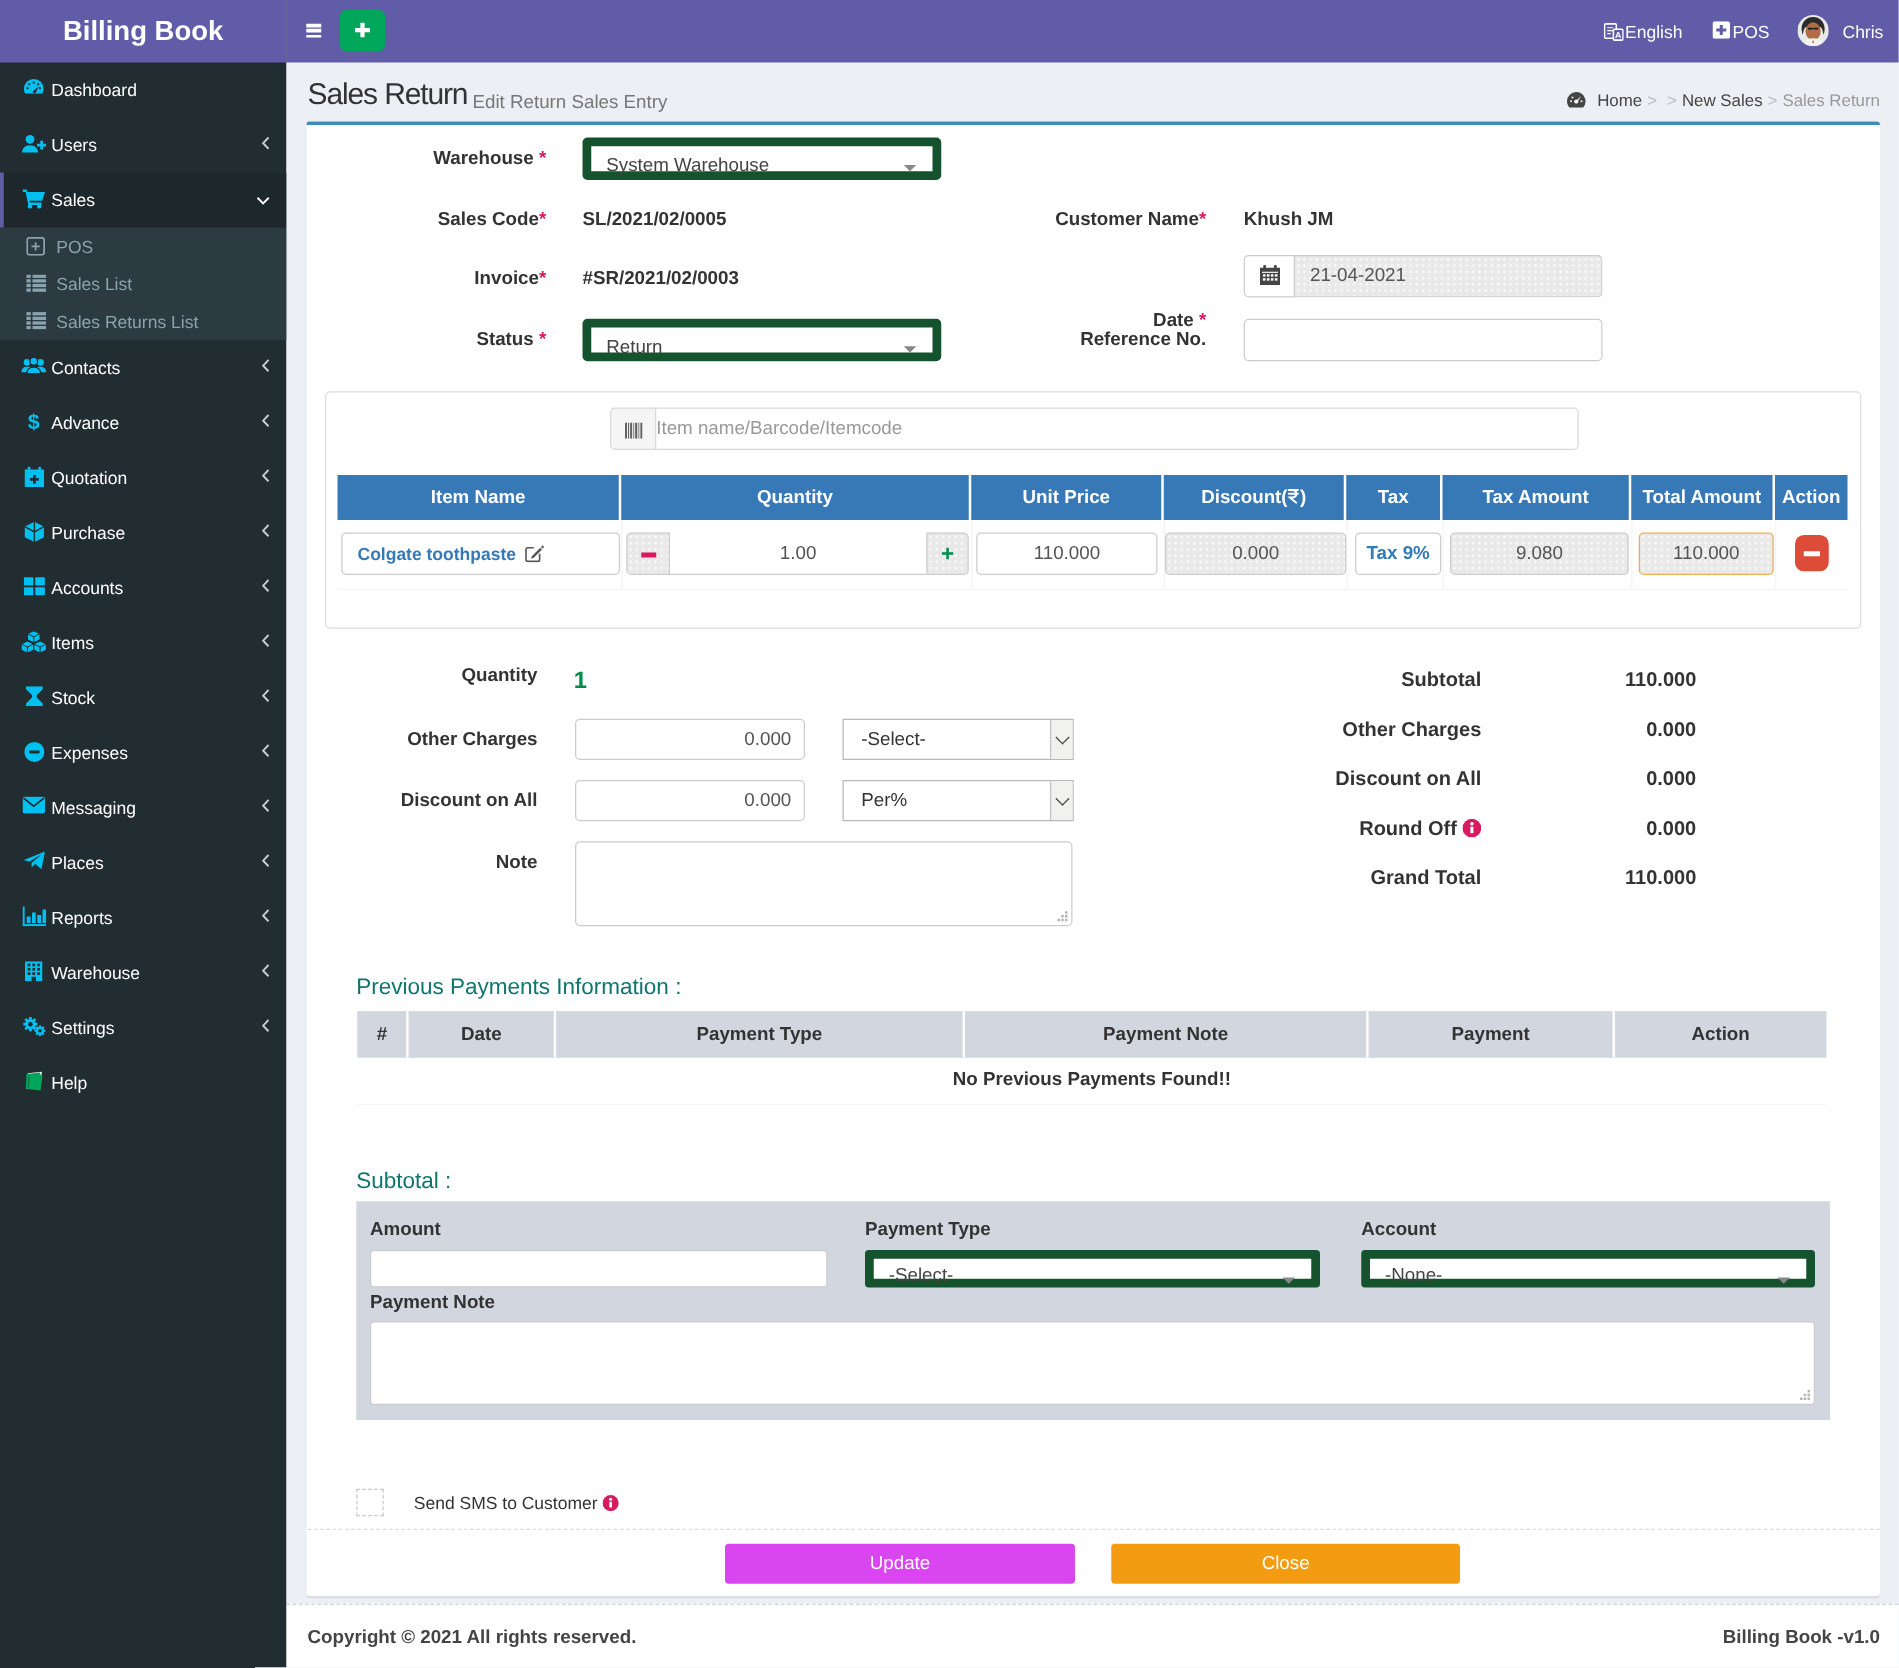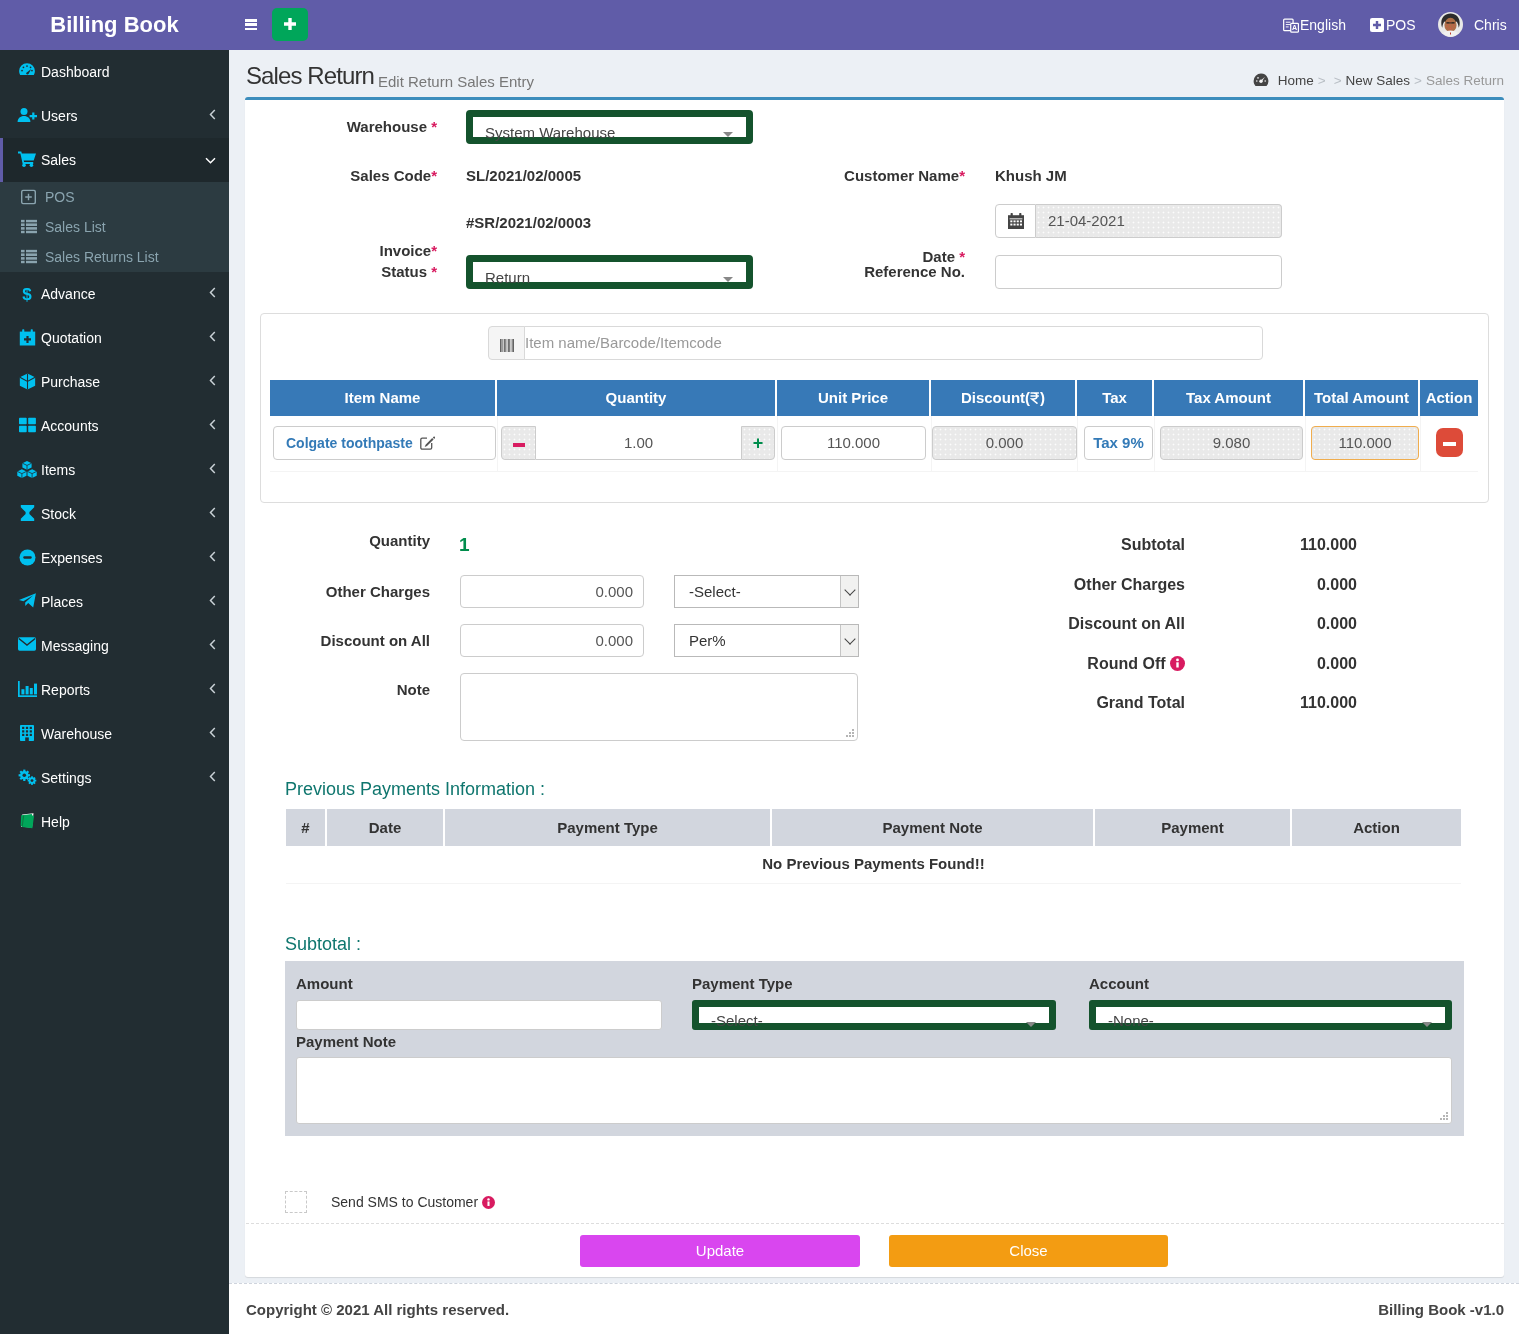--- a/index.html
+++ b/index.html
@@ -157,20 +157,36 @@
               <rect x="5" y="11.3" width="11" height="2.6"></rect>
             </g>
           </svg>
         </span>
         <span class="txt">Sales Returns List</span>
       </li>
   </ul>
   <ul class="menu" id="menu2">
     <li class="item">
         <span class="ic">
+          <svg width="20" height="16" viewBox="0 0 20 16">
+            <circle cx="4.6" cy="4.8" r="2.7" fill="#00c0ef"></circle>
+            <circle cx="15.4" cy="4.8" r="2.7" fill="#00c0ef"></circle>
+            <path fill="#00c0ef" d="M0 12.8C0 10 2 8.4 4.8 8.4s4.8 1.6 4.8 4.4z"></path>
+            <path fill="#00c0ef" d="M10.4 12.8c0-2.8 2-4.4 4.8-4.4s4.8 1.6 4.8 4.4z"></path>
+            <circle cx="10" cy="4" r="3.1" fill="#00c0ef" stroke="#222d32" stroke-width="1.1"></circle>
+            <path fill="#00c0ef" stroke="#222d32" stroke-width="1.1" d="M4.5 13.9c0-3.3 2.4-5.2 5.5-5.2s5.5 1.9 5.5 5.2z"></path>
+          </svg>
+        </span>
+        <span class="txt">Contacts</span>
+        <span class="chev"><svg width="7" height="11" viewBox="0 0 7 11">
+            <path d="M5.8 1 1.5 5.5 5.8 10" stroke="#c8d0d5" stroke-width="1.5" fill="none"></path>
+          </svg></span>
+      </li>
+    <li class="item">
+        <span class="ic">
           <svg width="12" height="18" viewBox="0 0 12 18">
             <text x="6" y="14.5" font-size="17" font-weight="bold" fill="#00c0ef" text-anchor="middle" font-family="Liberation Sans">$</text>
           </svg>
         </span>
         <span class="txt">Advance</span>
         <span class="chev"><svg width="7" height="11" viewBox="0 0 7 11">
             <path d="M5.8 1 1.5 5.5 5.8 10" stroke="#c8d0d5" stroke-width="1.5" fill="none"></path>
           </svg></span>
       </li>
     <li class="item">
@@ -253,37 +269,37 @@
             <rect x="4.2" y="7.3" width="8.6" height="2.4" rx="1.1" fill="#222d32"></rect>
           </svg>
         </span>
         <span class="txt">Expenses</span>
         <span class="chev"><svg width="7" height="11" viewBox="0 0 7 11">
             <path d="M5.8 1 1.5 5.5 5.8 10" stroke="#c8d0d5" stroke-width="1.5" fill="none"></path>
           </svg></span>
       </li>
     <li class="item">
         <span class="ic">
-          <svg width="17" height="16" viewBox="0 0 17 16">
-            <path fill="#00c0ef" d="M0 6.9 16.9.2l-2.7 14.2-5-4.4L6.3 13l-.1-3.6 8.1-7.1-9.9 6z"></path>
-          </svg>
-        </span>
-        <span class="txt">Places</span>
-        <span class="chev"><svg width="7" height="11" viewBox="0 0 7 11">
-            <path d="M5.8 1 1.5 5.5 5.8 10" stroke="#c8d0d5" stroke-width="1.5" fill="none"></path>
-          </svg></span>
-      </li>
-    <li class="item">
-        <span class="ic">
           <svg width="18" height="14" viewBox="0 0 18 14">
             <rect width="18" height="13.4" y="0.3" rx="1.6" fill="#00c0ef"></rect>
             <path d="M.8 1.5 9 8l8.2-6.5" stroke="#222d32" stroke-width="1.4" fill="none"></path>
           </svg>
         </span>
         <span class="txt">Messaging</span>
+        <span class="chev"><svg width="7" height="11" viewBox="0 0 7 11">
+            <path d="M5.8 1 1.5 5.5 5.8 10" stroke="#c8d0d5" stroke-width="1.5" fill="none"></path>
+          </svg></span>
+      </li>
+    <li class="item">
+        <span class="ic">
+          <svg width="17" height="16" viewBox="0 0 17 16">
+            <path fill="#00c0ef" d="M0 6.9 16.9.2l-2.7 14.2-5-4.4L6.3 13l-.1-3.6 8.1-7.1-9.9 6z"></path>
+          </svg>
+        </span>
+        <span class="txt">Places</span>
         <span class="chev"><svg width="7" height="11" viewBox="0 0 7 11">
             <path d="M5.8 1 1.5 5.5 5.8 10" stroke="#c8d0d5" stroke-width="1.5" fill="none"></path>
           </svg></span>
       </li>
     <li class="item">
         <span class="ic">
           <svg width="19" height="16" viewBox="0 0 19 16">
             <g fill="#00c0ef">
               <rect x="0" y="0" width="1.7" height="16"></rect>
               <rect x="0" y="14.3" width="19" height="1.7"></rect>
@@ -420,21 +436,21 @@
     </svg><span style="margin-left:9px;">Home</span><span class="sep">&gt;</span><span class="sep">&gt;</span><span>New Sales</span><span class="sep">&gt;</span><span class="last">Sales Return</span></div>
 
 <div id="box"></div>
 
 <div class="lbl" style="left:246px; top:118px; width:191px;">Warehouse <span class="star">*</span></div>
 <div class="sel2" style="left:466px; top:110px; width:287px;">System Warehouse</div>
 <div class="lbl" style="left:246px; top:167px; width:191px;">Sales Code<span class="star">*</span></div>
 <div class="sval" style="left:466px; top:167px;">SL/2021/02/0005</div>
 <div class="lbl" style="left:774px; top:167px; width:191px;">Customer Name<span class="star">*</span></div>
 <div class="sval" style="left:995px; top:167px;">Khush JM</div>
-<div class="lbl" style="left:246px; top:214px; width:191px;margin-top:28px;">Invoice<span class="star">*</span></div>
+<div class="lbl" style="left:246px; top:214px; width:191px;">Invoice<span class="star">*</span></div>
 <div class="sval" style="left:466px; top:214px;">#SR/2021/02/0003</div>
 <div class="lbl" style="left:774px; top:212px; width:191px;margin-top:36px;">Date <span class="star">*</span></div>
 <div style="position:absolute; left:995px; top:204px; width:41px; height:34px; background:#fff; border:1px solid #ccc; border-radius:4px 0 0 4px; text-align:center; line-height:38px;"><svg width="16" height="16" viewBox="0 0 16 16">
       <path fill="#444" d="M0 2.2h16V16H0z"></path>
       <rect x="2.6" y="0" width="2.2" height="3.5" rx="0.7" fill="#444"></rect>
       <rect x="11.2" y="0" width="2.2" height="3.5" rx="0.7" fill="#444"></rect>
       <g fill="#fff">
         <rect x="1.6" y="5.4" width="12.8" height="0.9"></rect>
         <rect x="2.3" y="7.4" width="2.1" height="1.9"></rect>
         <rect x="5.5" y="7.4" width="2.1" height="1.9"></rect>

